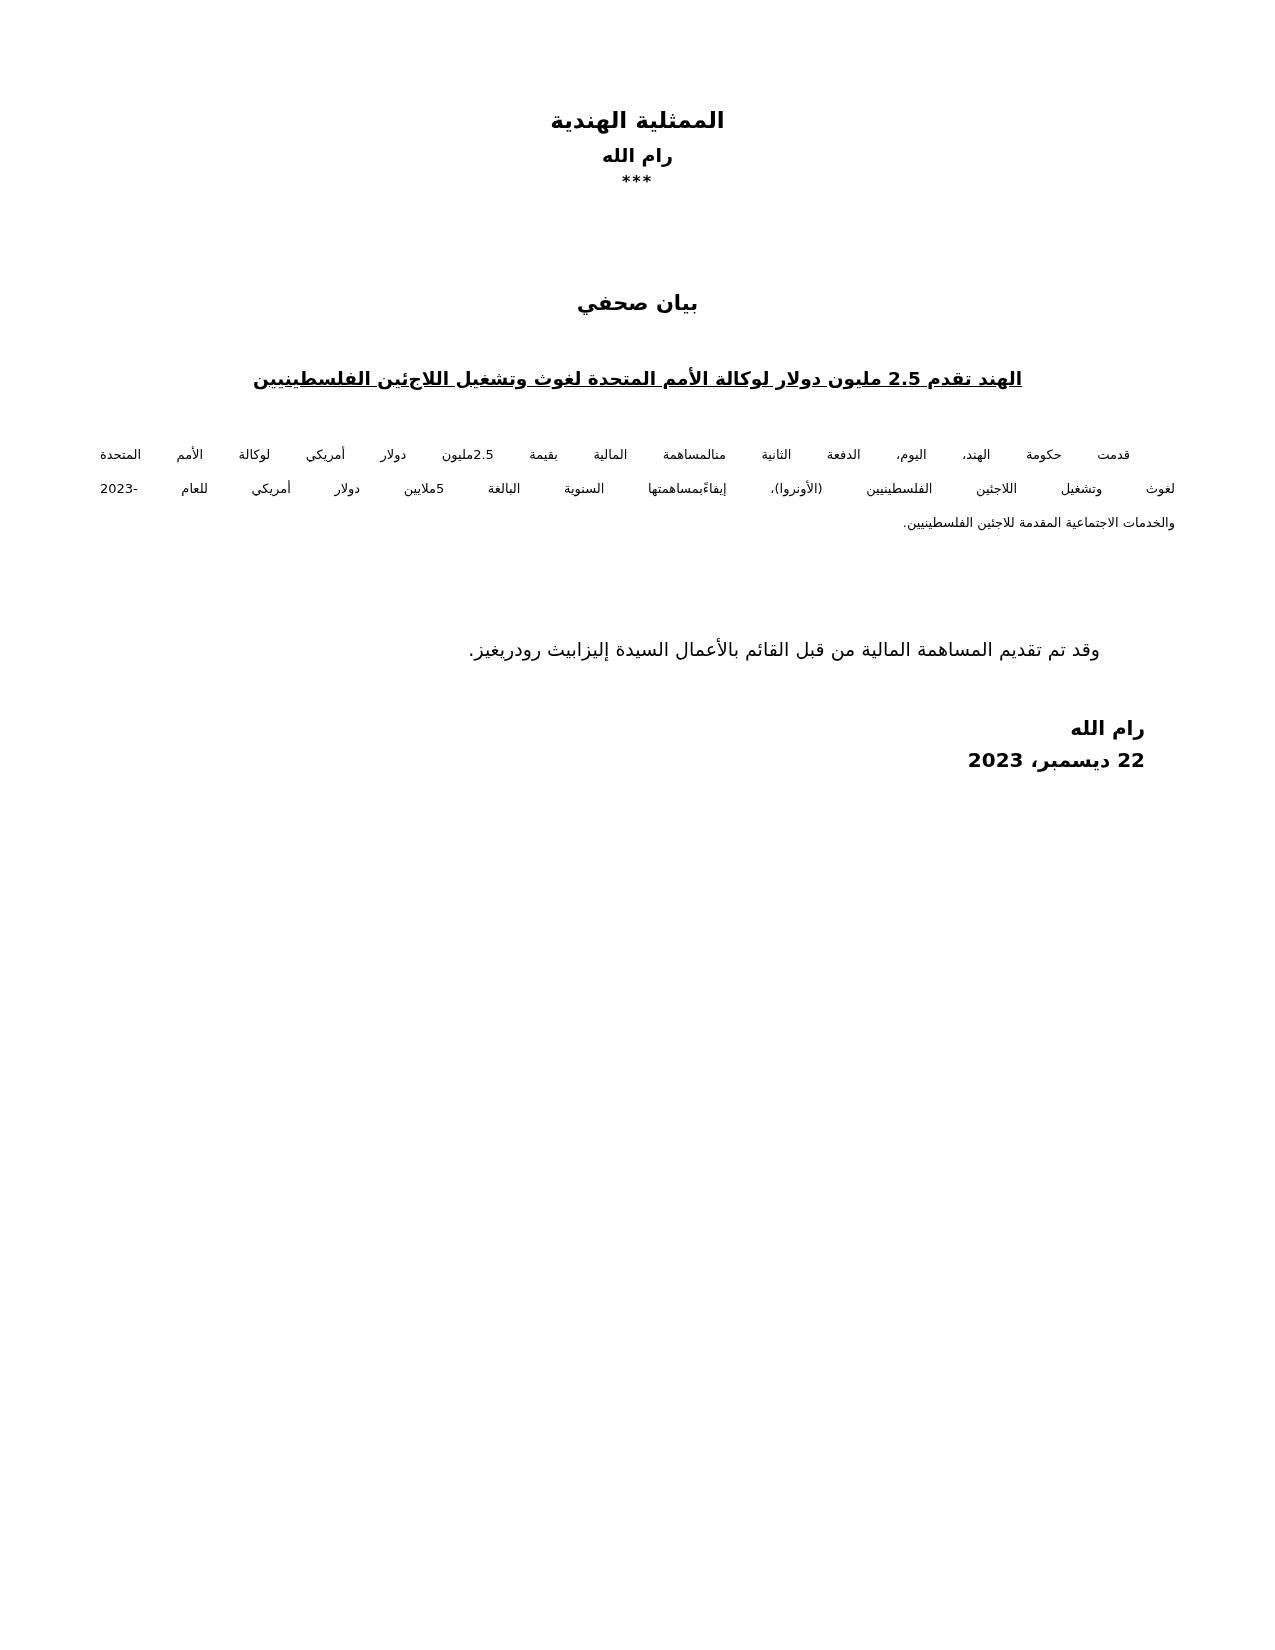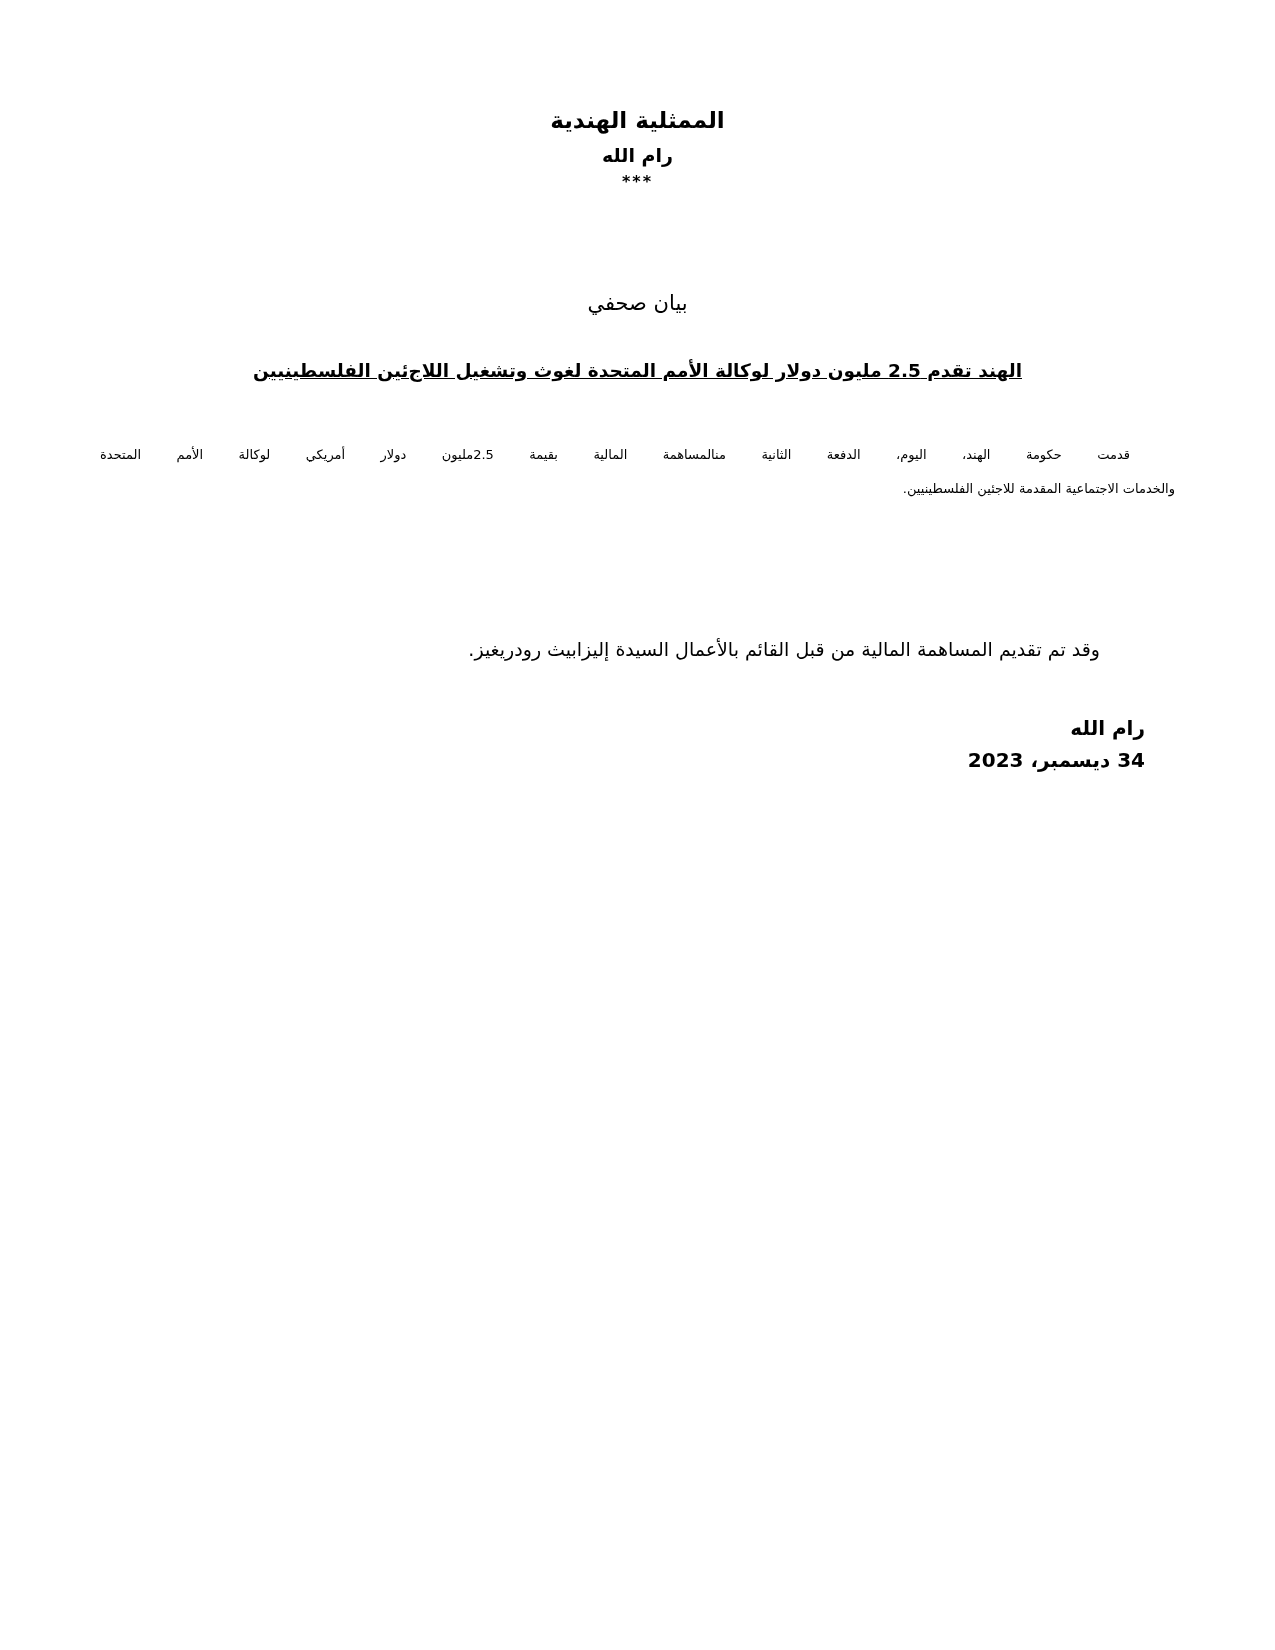--- a/index.html
+++ b/index.html
@@ -19,28 +19,28 @@
     text-align: center;
     font-weight: bold;
   }
   .letterhead .org   { font-size: 23px; line-height: 40px; }
   .letterhead .city  { font-size: 19px; line-height: 30px; }
   .letterhead .stars { font-size: 16px; line-height: 24px; letter-spacing: 2px; }
   .press-label {
     position: absolute;
     top: 288px; left: 0; right: 0;
     text-align: center;
-    font-weight: normal;
+    font-weight: bold;
     font-size: 21px;
     line-height: 30px;
   }
   .doc-title {
     position: absolute;
     top: 346px; right: 100px; left: 100px;
-    margin: 8px;
+    margin: 16px;
     text-align: center;
     font-weight: bold;
     font-size: 18.5px;
     line-height: 34px;
     text-decoration: underline;
   }
   .para1 {
     position: absolute;
     top: 438px; right: 100px; left: 100px;
     font-size: 13px;
@@ -81,23 +81,24 @@
     <div class="city">رام الله</div>
     <div class="stars">***</div>
   </div>
 
   <div class="press-label">بيان صحفي</div>
 
   <h1 class="doc-title">الهند تقدم  2.5 مليون دولار لوكالة الأمم المتحدة لغوث وتشغيل اللاج‌ئين الفلسطينيين</h1>
 
   <div class="para1">
     <div class="bline first">قدمت حكومة الهند، اليوم، الدفعة الثانية منالمساهمة المالية بقيمة 2.5مليون دولار أمريكي لوكالة الأمم المتحدة</div>
+    <div class="bline">لغوث وتشغيل اللاجئين الفلسطينيين (الأونروا)، إيفاءًبمساهمتها السنوية البالغة 5ملايين دولار أمريكي للعام -2023</div>
     <div class="bline last">والخدمات الاجتماعية المقدمة للاجئين الفلسطينيين.</div>
   </div>
 
   <div class="para2">وقد تم تقديم المساهمة المالية من قبل القائم بالأعمال السيدة إليزابيث رودريغيز.</div>
 
   <div class="signoff">
     <div class="s-city">رام الله</div>
-    <div class="s-date">34 ديسمبر، 2023</div>
+    <div class="s-date">22 ديسمبر، 2023</div>
   </div>
 
 </div>
 
 </body></html>

